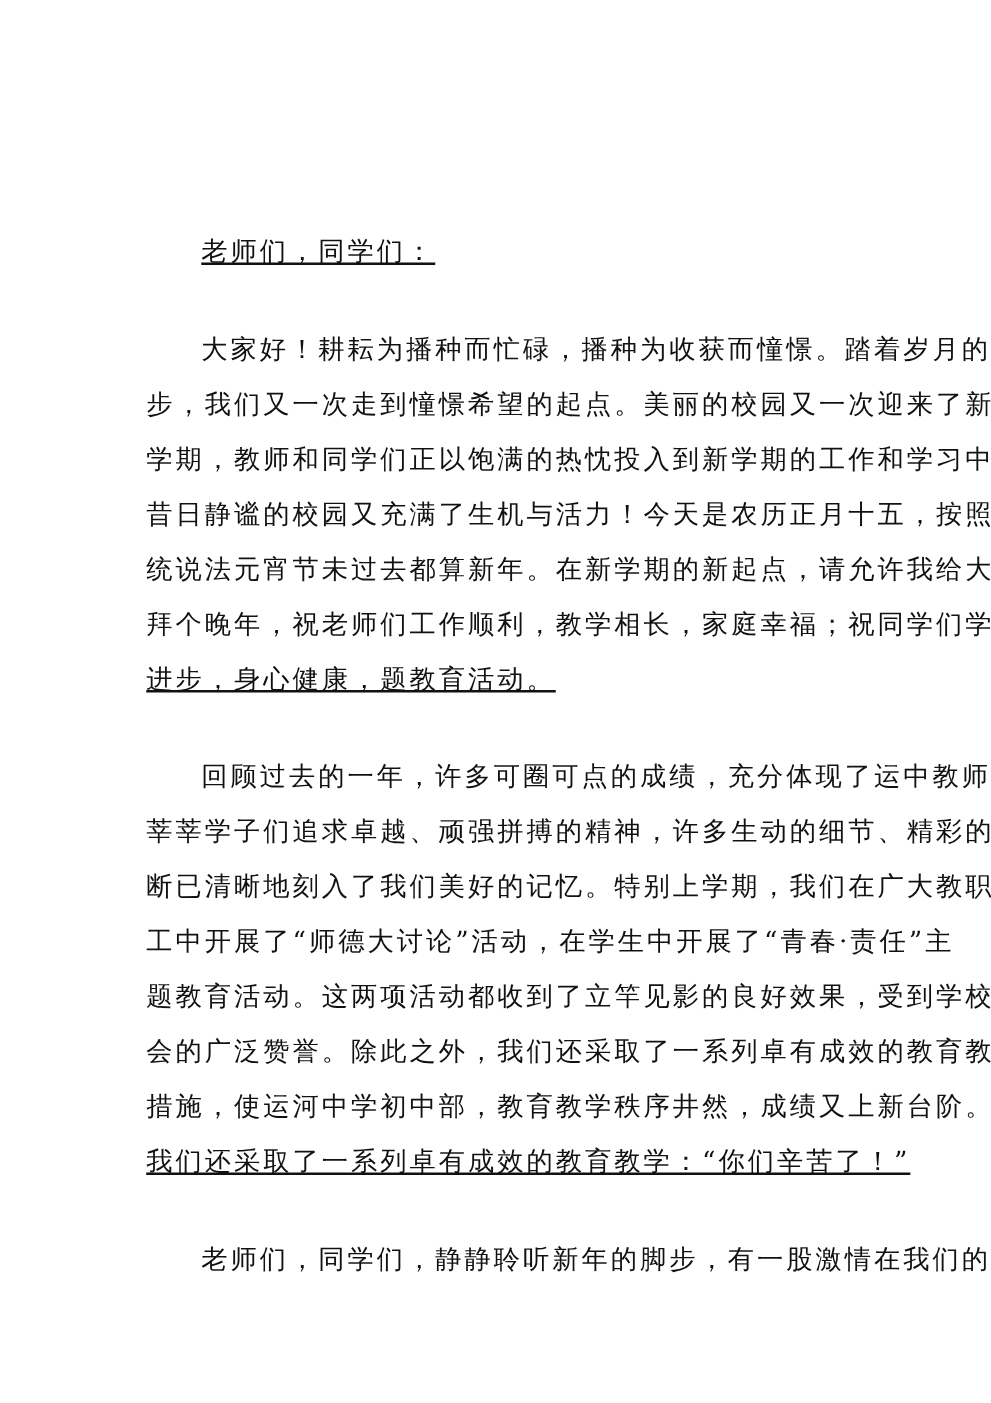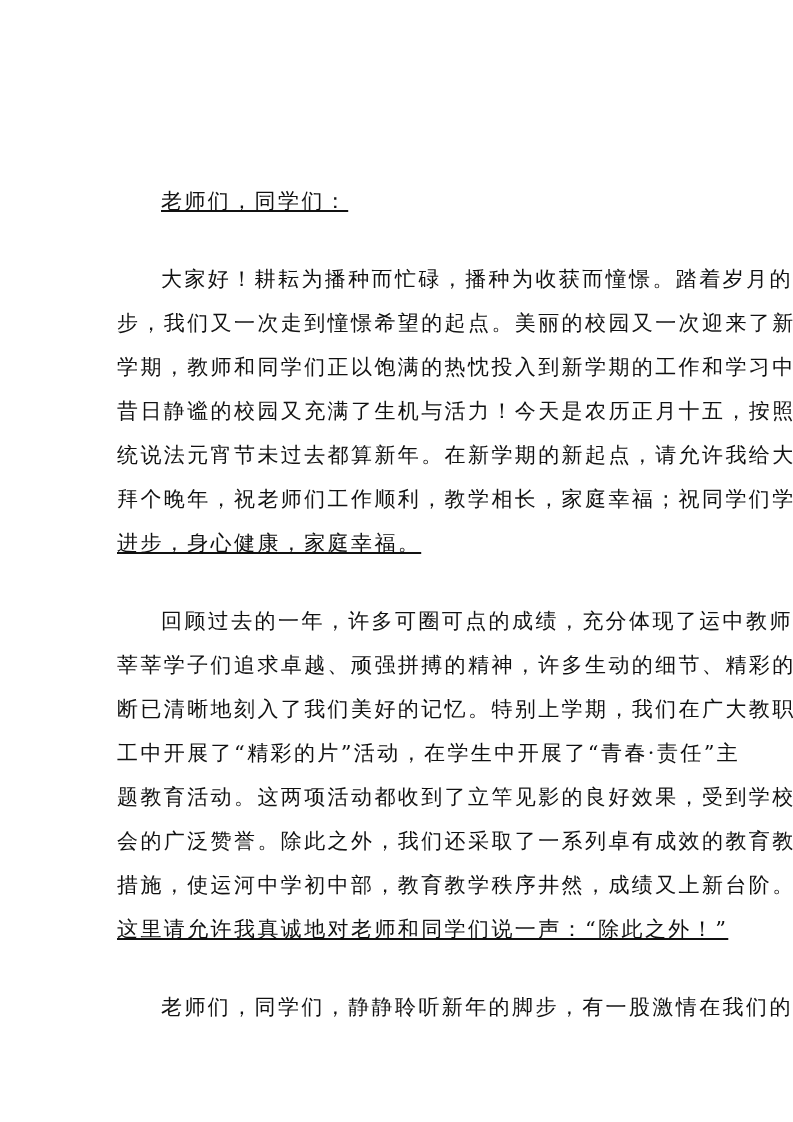--- a/index.html
+++ b/index.html
@@ -23,30 +23,30 @@
 <div class="page">
   <div class="line indent last" style="top:186px">老师们，同学们：</div>
 
   <div>
     <div class="line indent" style="top:264px">大家好！耕耘为播种而忙碌，播种为收获而憧憬。踏着岁月的脚</div>
     <div class="line" style="top:308px">步，我们又一次走到憧憬希望的起点。美丽的校园又一次迎来了新的</div>
     <div class="line" style="top:352px">学期，教师和同学们正以饱满的热忱投入到新学期的工作和学习中来，</div>
     <div class="line" style="top:396px">昔日静谧的校园又充满了生机与活力！今天是农历正月十五，按照传</div>
     <div class="line" style="top:440px">统说法元宵节未过去都算新年。在新学期的新起点，请允许我给大家</div>
     <div class="line" style="top:484px">拜个晚年，祝老师们工作顺利，教学相长，家庭幸福；祝同学们学习</div>
-    <div class="line last" style="top:528px">进步，身心健康，家庭幸福。</div>
+    <div class="line last" style="top:528px">进步，身心健康，题教育活动。</div>
   </div>
 
   <div>
     <div class="line indent" style="top:606px">回顾过去的一年，许多可圈可点的成绩，充分体现了运中教师和</div>
     <div class="line" style="top:650px">莘莘学子们追求卓越、顽强拼搏的精神，许多生动的细节、精彩的片</div>
     <div class="line" style="top:694px">断已清晰地刻入了我们美好的记忆。特别上学期，我们在广大教职员</div>
-    <div class="line" style="top:738px">工中开展了“精彩的片”活动，在学生中开展了“青春·责任”主</div>
+    <div class="line" style="top:738px">工中开展了“师德大讨论”活动，在学生中开展了“青春·责任”主</div>
     <div class="line" style="top:782px">题教育活动。这两项活动都收到了立竿见影的良好效果，受到学校社</div>
     <div class="line" style="top:826px">会的广泛赞誉。除此之外，我们还采取了一系列卓有成效的教育教学</div>
     <div class="line" style="top:870px">措施，使运河中学初中部，教育教学秩序井然，成绩又上新台阶。在</div>
-    <div class="line last" style="top:914px">这里请允许我真诚地对老师和同学们说一声：“除此之外！”</div>
+    <div class="line last" style="top:914px">我们还采取了一系列卓有成效的教育教学：“你们辛苦了！”</div>
   </div>
 
   <div>
     <div class="line indent" style="top:992px">老师们，同学们，静静聆听新年的脚步，有一股激情在我们的血</div>
   </div>
 </div>
 
 </body></html>

